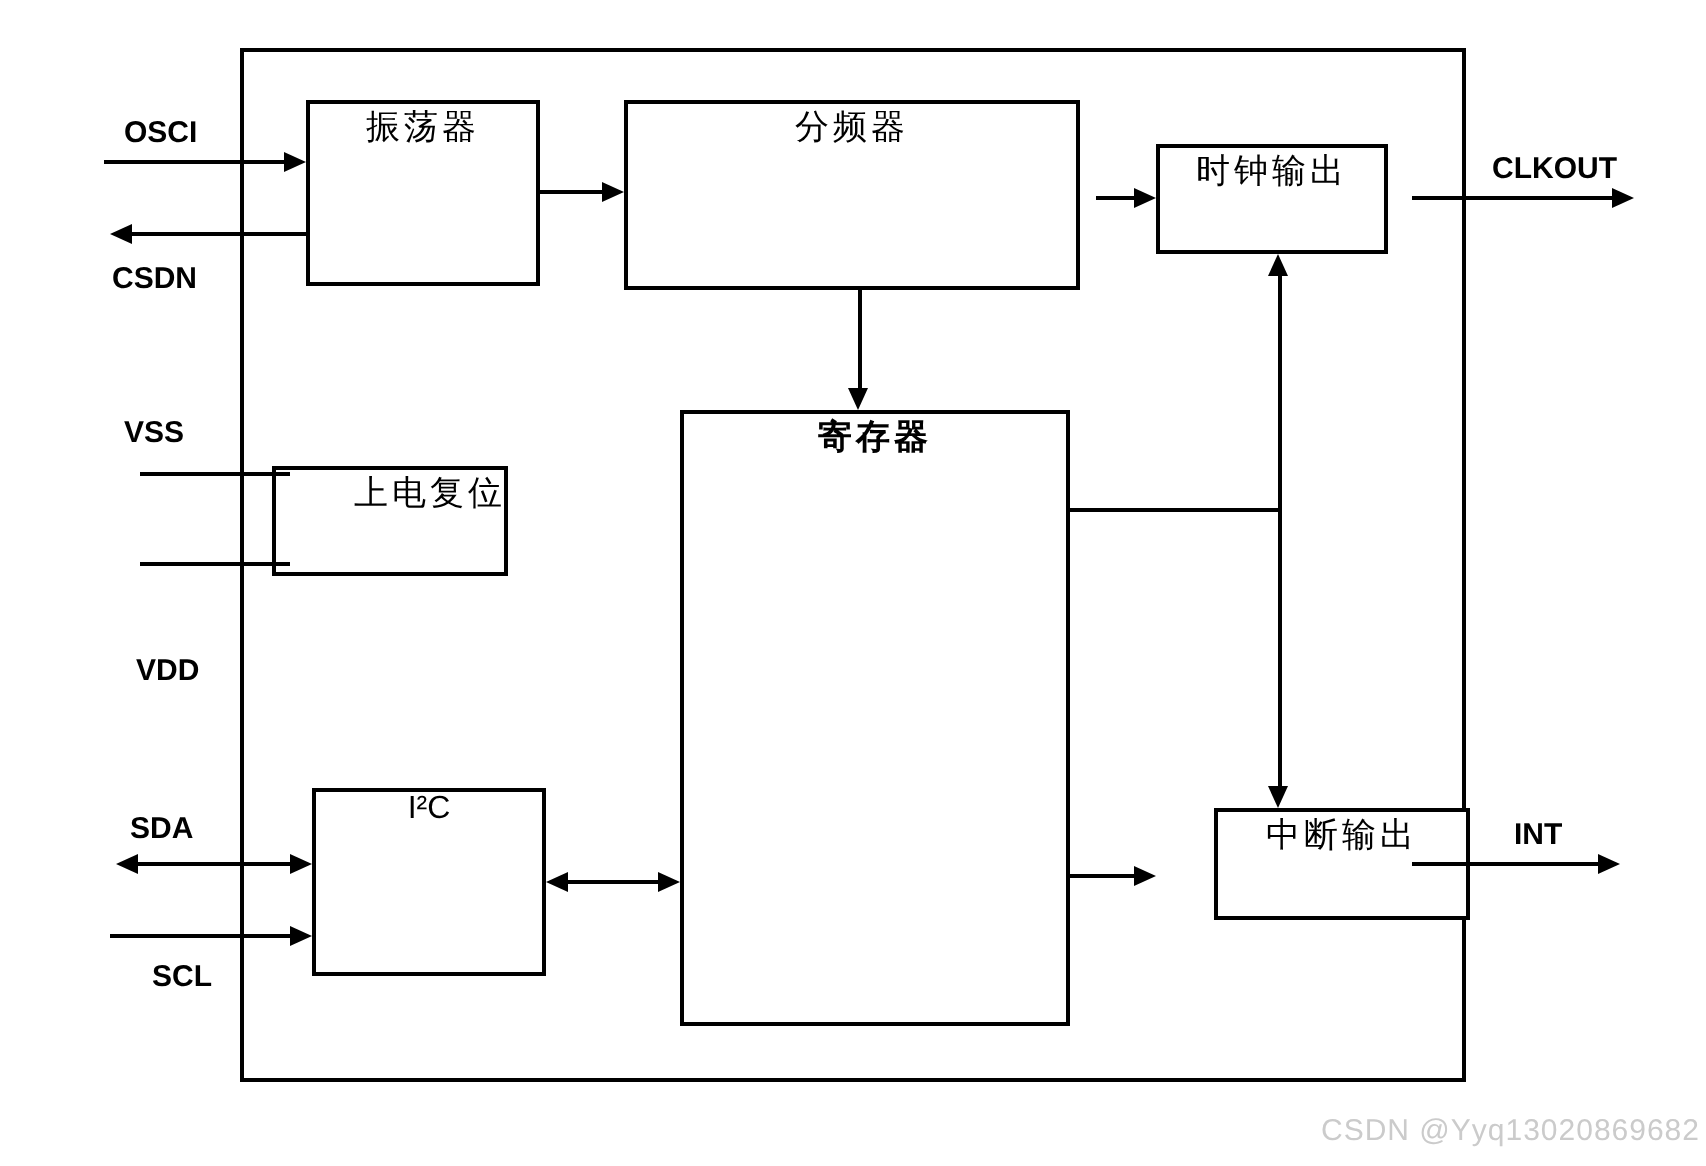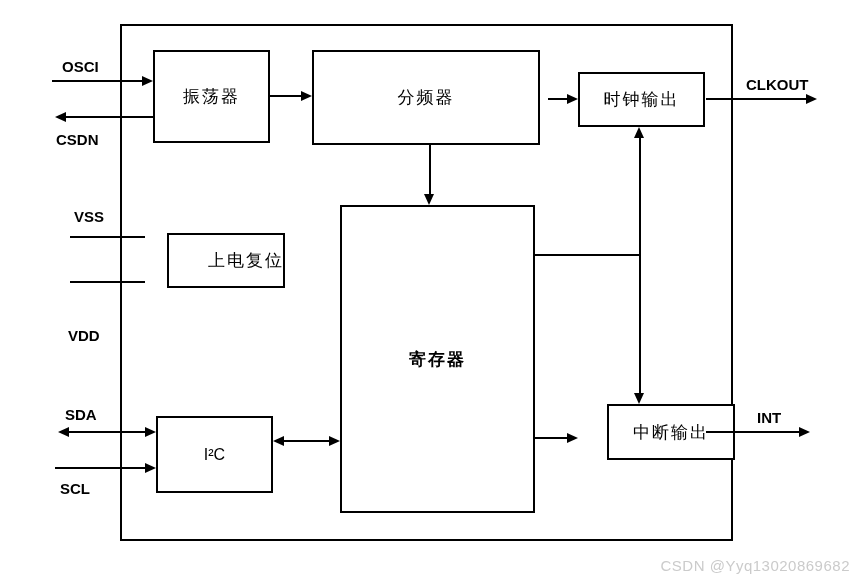--- a/index.html
+++ b/index.html
@@ -10,35 +10,35 @@
     font-family:"Liberation Sans",sans-serif;
     overflow:hidden;
   }
   .chip-border{
     position:absolute;left:120px;top:24px;width:613px;height:517px;
     border:2px solid #000;box-sizing:border-box;background:transparent;
   }
   .block{
     position:absolute;box-sizing:border-box;
     border:2px solid #000;background:#fff;
-    display:flex;align-items:center;justify-content:center;
+    display:flex;justify-content:center;
   }
   .block .lbl{
     font-family:"DejaVu Serif","Liberation Serif",serif;
     font-size:17px;color:#000;letter-spacing:2px;white-space:nowrap;
   }
   .block .lbl.sans{
     font-family:"Liberation Sans",sans-serif;letter-spacing:0;font-size:16px;
   }
   .b-osc{left:153px;top:50px;width:117px;height:93px;}
   .b-div{left:312px;top:50px;width:228px;height:95px;}
-  .b-clk{left:578px;top:72px;width:127px;height:55px;}
-  .b-por{left:167px;top:233px;width:118px;height:55px;padding-left:40px;}
+  .b-clk{left:578px;top:72px;width:116px;height:55px;}
+  .b-por{left:136px;top:233px;width:118px;height:55px;padding-left:40px;}
   .b-reg{left:340px;top:205px;width:195px;height:308px;font-weight:bold;}
-  .b-i2c{left:156px;top:416px;width:117px;height:77px;}
+  .b-i2c{left:156px;top:394px;width:117px;height:94px;}
   .b-int{left:578px;top:404px;width:128px;height:56px;margin-left:29px;}
 
   .ln{position:absolute;background:#000;}
   .h{height:2px;}
   .v{width:2px;}
 
   .ah{position:absolute;width:0;height:0;}
   .ah.r{border-top:5px solid transparent;border-bottom:5px solid transparent;border-left:11px solid #000;}
   .ah.l{border-top:5px solid transparent;border-bottom:5px solid transparent;border-right:11px solid #000;}
   .ah.u{border-left:5px solid transparent;border-right:5px solid transparent;border-bottom:11px solid #000;}
@@ -122,22 +122,22 @@
   <div class="ah r" style="left:329px;top:436px;"></div>
 
   <div class="ln h" style="left:534px;top:437px;width:33px;"></div>
   <div class="ah r" style="left:567px;top:433px;"></div>
 
   <div class="ln h" style="left:706px;top:431px;width:93px;"></div>
   <div class="ah r" style="left:799px;top:427px;"></div>
 
   <span class="pin" style="left:62px;top:58px;">OSCI</span>
   <span class="pin" style="left:56px;top:131px;">CSDN</span>
-  <span class="pin" style="left:74px;top:208px;">VSS</span>
+  <span class="pin" style="left:62px;top:208px;">VSS</span>
   <span class="pin" style="left:68px;top:296px;margin-top:31px;">VDD</span>
   <span class="pin" style="left:65px;top:406px;">SDA</span>
-  <span class="pin" style="left:60px;top:480px;">SCL</span>
+  <span class="pin" style="left:76px;top:480px;">SCL</span>
   <span class="pin" style="left:746px;top:76px;">CLKOUT</span>
   <span class="pin" style="left:757px;top:409px;">INT</span>
 
   <span class="watermark">CSDN @Yyq13020869682</span>
 
 </div>
 
 </body></html>

